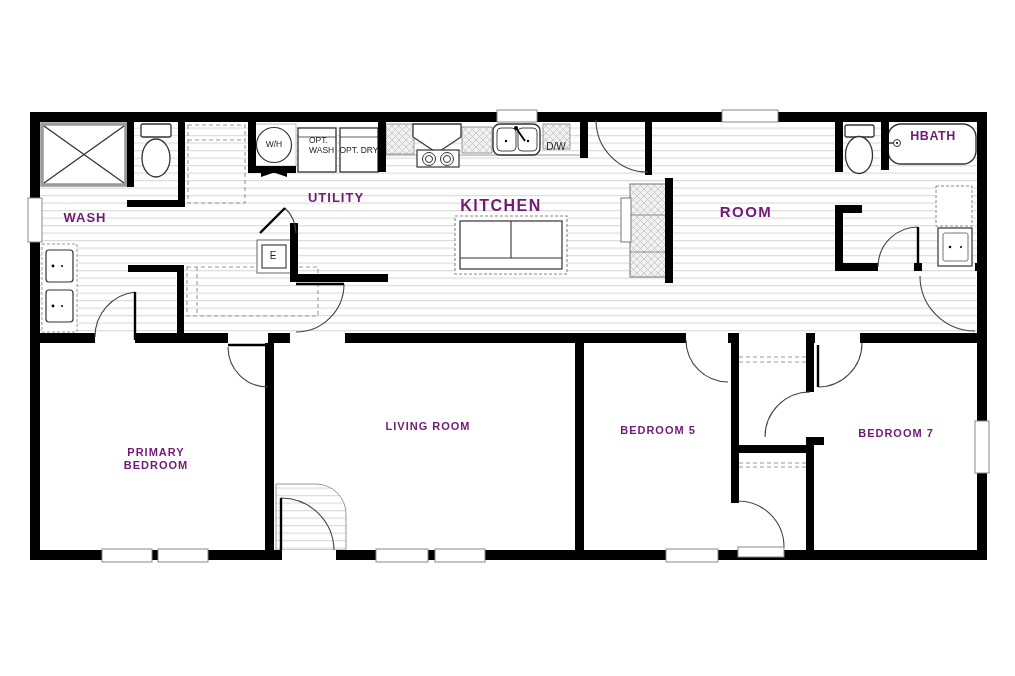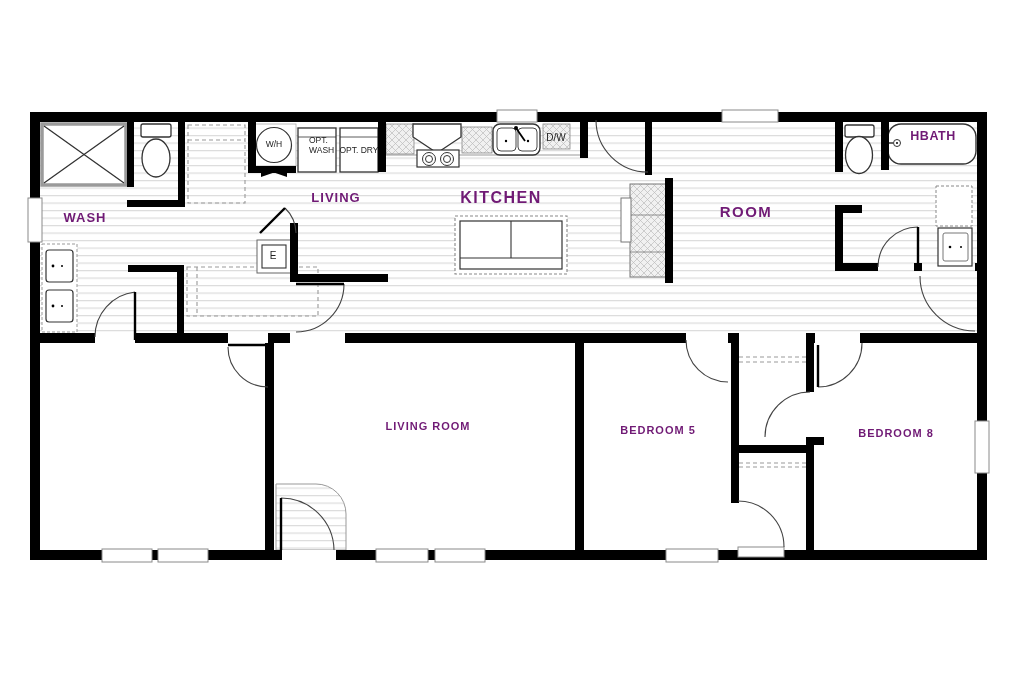--- a/index.html
+++ b/index.html
@@ -4,21 +4,21 @@
 <style>
   html,body{margin:0;padding:0;background:#ffffff;}
   #canvas{position:relative;width:1015px;height:676px;background:#ffffff;overflow:hidden;
           font-family:"Liberation Sans",sans-serif;}
   #plan-svg{position:absolute;left:0;top:0;}
   .lbl{position:absolute;transform:translate(-50%,-50%);font-weight:700;color:#701a75;
        text-align:center;white-space:nowrap;line-height:1.15;}
   .lbl.wrap{white-space:normal;}
   .room-lg{font-size:11px;letter-spacing:1px;}
   .room-md{font-size:13px;letter-spacing:1px;}
-  .room-kitchen{font-size:16px;letter-spacing:1.5px;}
+  .room-kitchen{font-size:16px;letter-spacing:1.5px;margin-top:8px;}
   .room-flex{font-size:15px;letter-spacing:1.5px;}
   .room-hbath{font-size:12.5px;letter-spacing:0.5px;}
   .fixture-sm{font-weight:400;font-size:8.5px;letter-spacing:0;color:#222;}
   .fixture-dw{font-weight:400;font-size:10px;color:#222;}
   .fixture-e{font-weight:400;font-size:10px;color:#222;}
 </style>
 </head>
 <body>
 
 <div id="canvas">
@@ -237,27 +237,28 @@
       <line x1="296" y1="284" x2="344" y2="284"></line>
       <line x1="260" y1="233" x2="285" y2="208"></line>
       <line x1="818" y1="345" x2="818" y2="387"></line>
       <line x1="918" y1="227" x2="918" y2="267"></line>
       <line x1="281" y1="498" x2="281" y2="550"></line>
     </g>
   </g>
 </svg>
 
 <div class="lbl room-md" style="left:85px;top:218px">WASH</div>
-<div class="lbl room-md" style="left:336px;top:198px">LIVING</div>
+<div class="lbl room-md" style="left:336px;top:198px">UTILITY</div>
 <div class="lbl room-kitchen" style="left:501px;top:198px">KITCHEN</div>
 <div class="lbl room-flex" style="left:746px;top:212px">ROOM</div>
 <div class="lbl room-hbath" style="left:933px;top:136px">HBATH</div>
+<div class="lbl room-lg wrap" style="left:156px;top:459px;width:125px">PRIMARY BEDROOM</div>
 <div class="lbl room-lg" style="left:428px;top:426px">LIVING ROOM</div>
 <div class="lbl room-lg" style="left:658px;top:430px">BEDROOM 5</div>
-<div class="lbl room-lg" style="left:896px;top:433px">BEDROOM 8</div>
+<div class="lbl room-lg" style="left:896px;top:433px">BEDROOM 7</div>
 
 <div class="lbl fixture-sm" style="left:274px;top:145px">W/H</div>
 <div class="lbl fixture-sm wrap" style="left:317px;top:146px;width:16px">OPT. WASH</div>
 <div class="lbl fixture-sm wrap" style="left:359px;top:151px;width:56px">OPT. DRY</div>
-<div class="lbl fixture-dw" style="left:556px;top:138px">D/W</div>
+<div class="lbl fixture-dw" style="left:556px;top:147px">D/W</div>
 <div class="lbl fixture-e" style="left:273px;top:256px">E</div>
 
 </div>
 
 </body></html>

